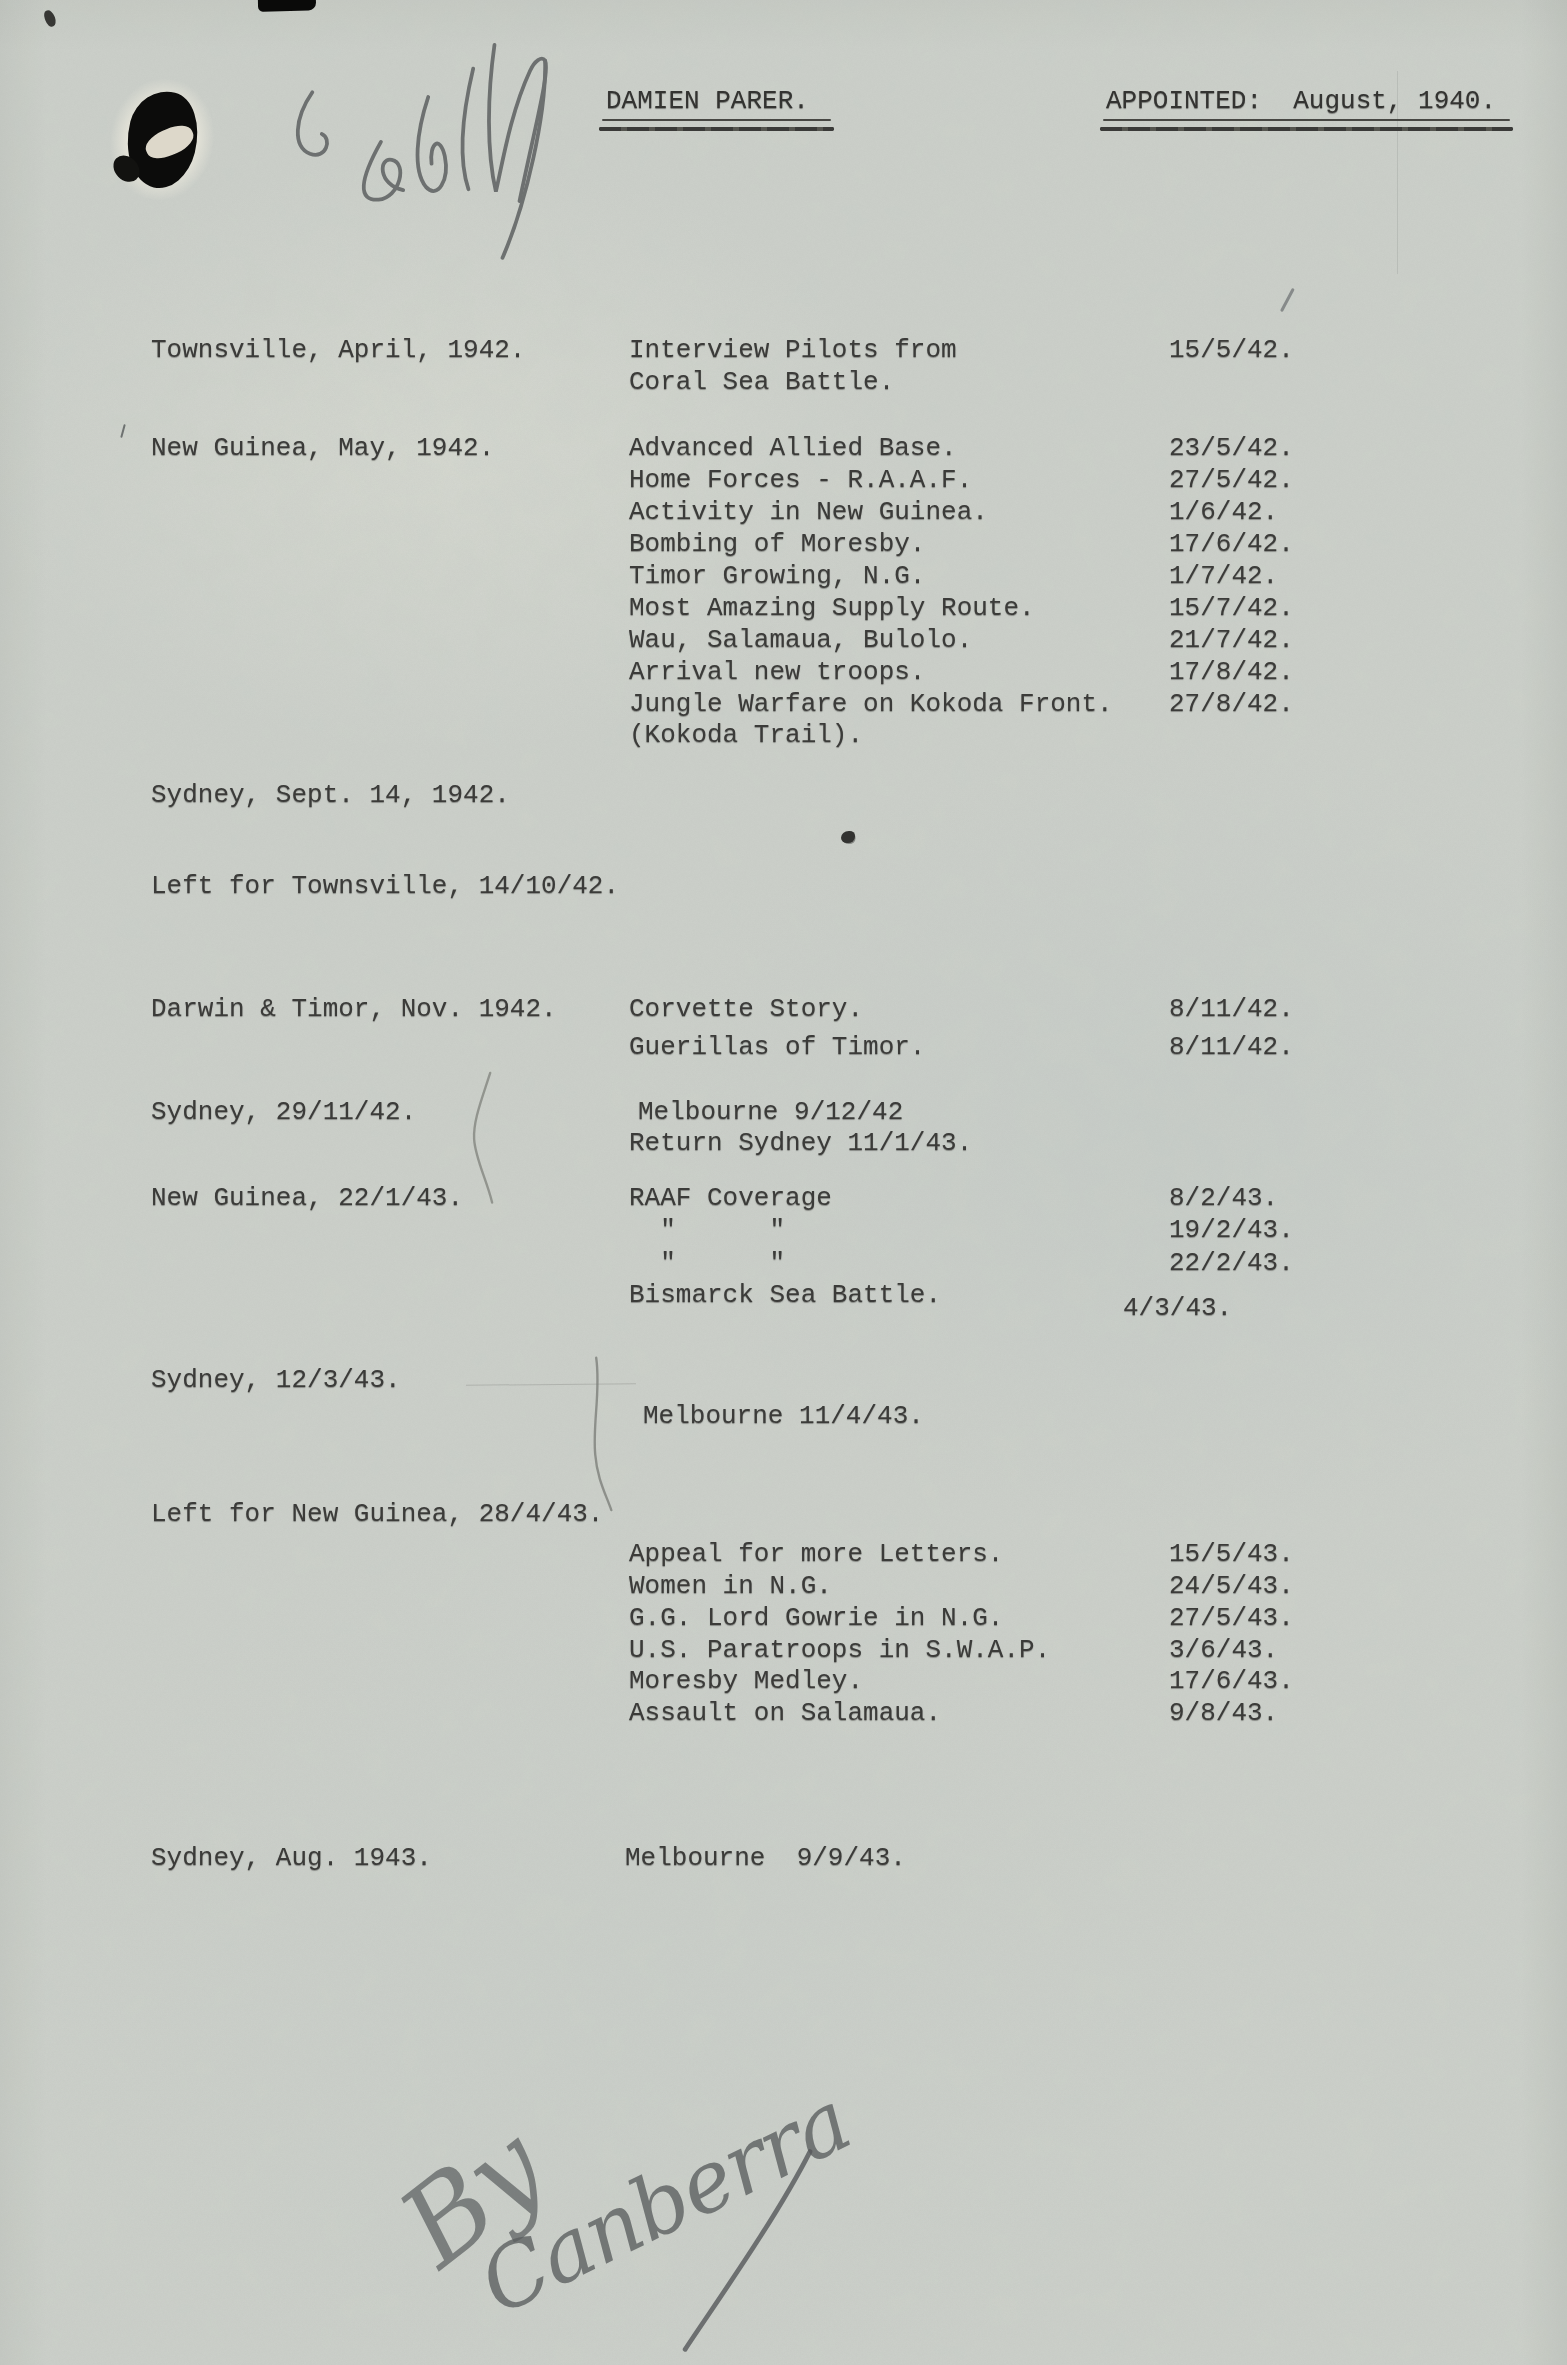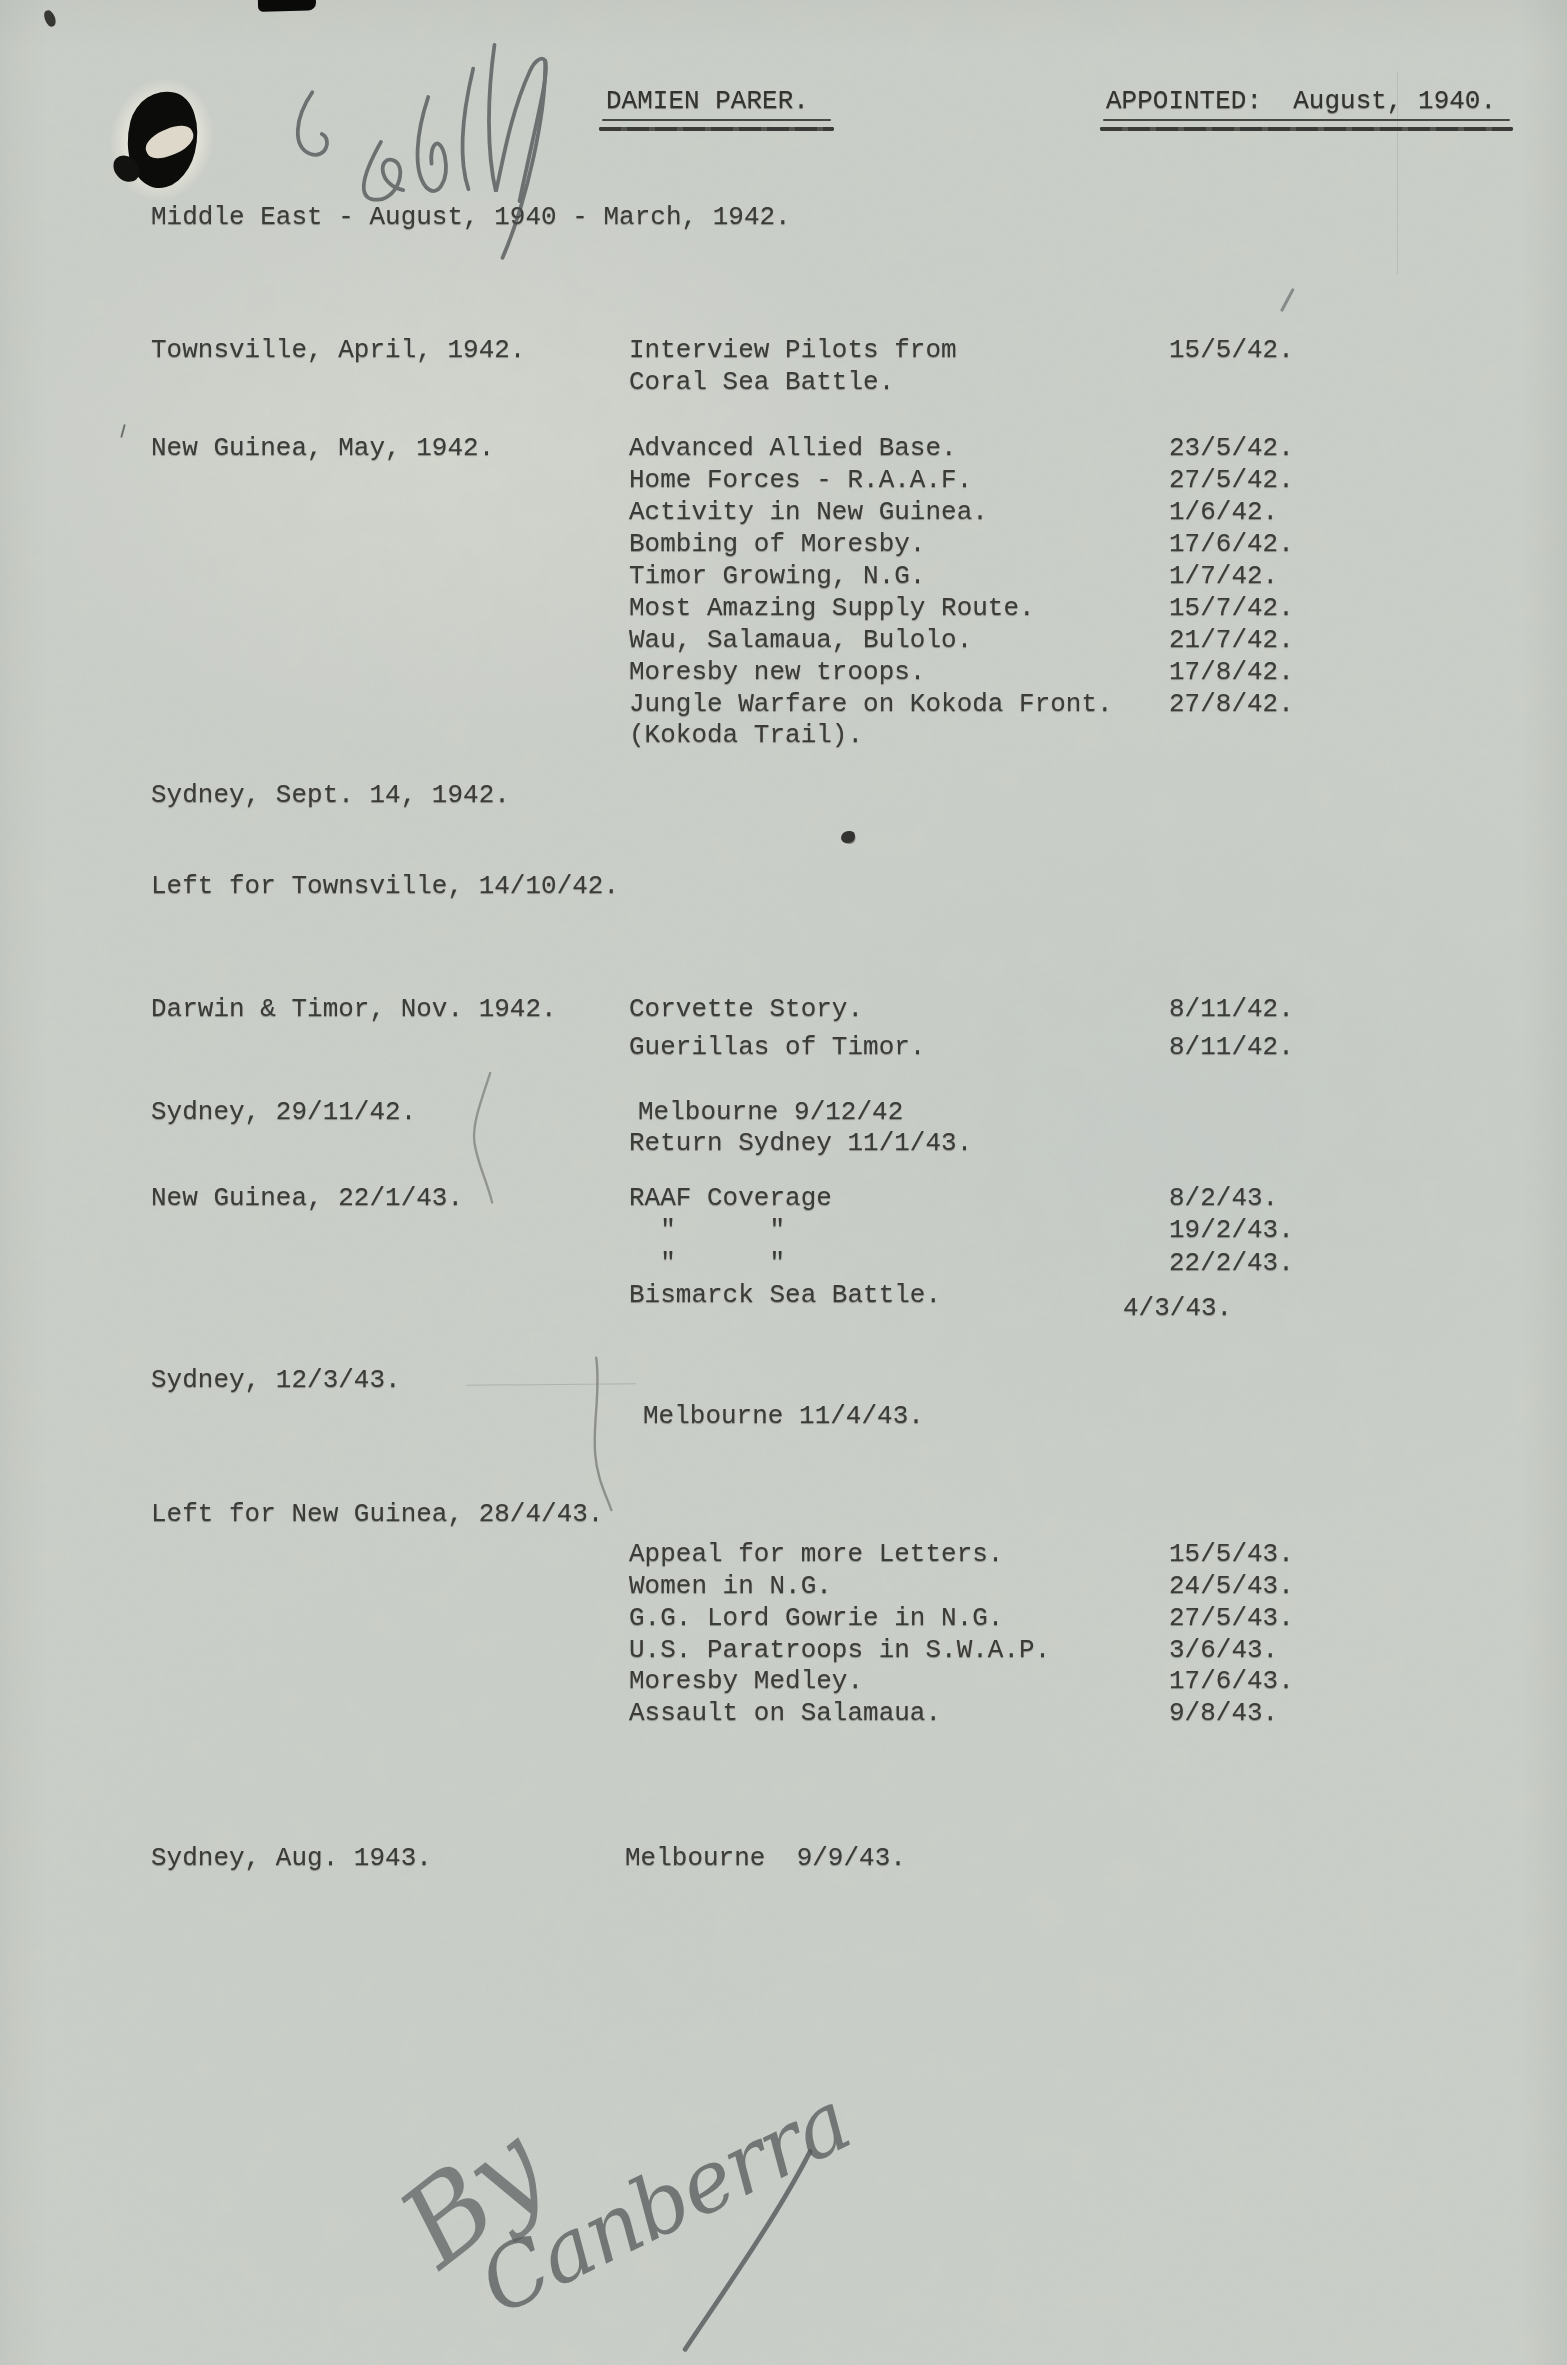--- a/index.html
+++ b/index.html
@@ -125,42 +125,41 @@
 
 <div id="typed-layer" class="layer">
   <span class="tw hdr" id="doc-title" style="left:606px; top:88px;">DAMIEN PARER.</span>
   <div class="rule thin" style="left:602px; top:119px; width:229px;"></div>
   <div class="rule thick" style="left:599px; top:127px; width:235px;"></div>
 
   <span class="tw hdr" id="doc-appointed" style="left:1106px; top:88px;">APPOINTED:  August, 1940.</span>
   <div class="rule thin" style="left:1103px; top:119px; width:407px;"></div>
   <div class="rule thick" style="left:1100px; top:127px; width:413px;"></div>
 
-  <span class="tw" id="doc-subtitle" style="left:151px; top:204px;">Middle East - August, 1940 - March, 1942.</span>
 
 <span class="tw" style="left: 151px; top: 337px;">Townsville, April, 1942.</span>
     <span class="tw" style="left: 629px; top: 337px;">Interview Pilots from</span>
     <span class="tw" style="left: 1169px; top: 337px;">15/5/42.</span>
     <span class="tw" style="left: 629px; top: 369px;">Coral Sea Battle.</span>
     <span class="tw" style="left: 151px; top: 435px;">New Guinea, May, 1942.</span>
     <span class="tw" style="left: 629px; top: 435px;">Advanced Allied Base.</span>
     <span class="tw" style="left: 1169px; top: 435px; text-align: right;">23/5/42.</span>
     <span class="tw" style="left: 629px; top: 467px;">Home Forces - R.A.A.F.</span>
     <span class="tw" style="left: 1169px; top: 467px;">27/5/42.</span>
     <span class="tw" style="left: 629px; top: 499px;">Activity in New Guinea.</span>
     <span class="tw" style="left: 1169px; top: 499px;">1/6/42.</span>
     <span class="tw" style="left: 629px; top: 531px;">Bombing of Moresby.</span>
     <span class="tw" style="left: 1169px; top: 531px;">17/6/42.</span>
     <span class="tw" style="left: 629px; top: 563px;">Timor Growing, N.G.</span>
     <span class="tw" style="left: 1169px; top: 563px;">1/7/42.</span>
     <span class="tw" style="left: 629px; top: 595px;">Most Amazing Supply Route.</span>
     <span class="tw" style="left: 1169px; top: 595px;">15/7/42.</span>
     <span class="tw" style="left: 629px; top: 627px;">Wau, Salamaua, Bulolo.</span>
     <span class="tw" style="left: 1169px; top: 627px;">21/7/42.</span>
-    <span class="tw" style="left: 629px; top: 659px;">Moresby new troops.</span>
+    <span class="tw" style="left: 629px; top: 659px;">Arrival new troops.</span>
     <span class="tw" style="left: 1169px; top: 659px;">17/8/42.</span>
     <span class="tw" style="left: 629px; top: 691px;">Jungle Warfare on Kokoda Front.</span>
     <span class="tw" style="left: 1169px; top: 691px;">27/8/42.</span>
     <span class="tw" style="left: 629px; top: 722px;">(Kokoda Trail).</span>
     <span class="tw" style="left: 151px; top: 782px;">Sydney, Sept. 14, 1942.</span>
     <span class="tw" style="left: 151px; top: 873px;">Left for Townsville, 14/10/42.</span>
     <span class="tw" style="left: 151px; top: 996px;">Darwin &amp; Timor, Nov. 1942.</span>
     <span class="tw" style="left: 629px; top: 996px;">Corvette Story.</span>
     <span class="tw" style="left: 1169px; top: 996px;">8/11/42.</span>
     <span class="tw" style="left: 629px; top: 1034px;">Guerillas of Timor.</span>

